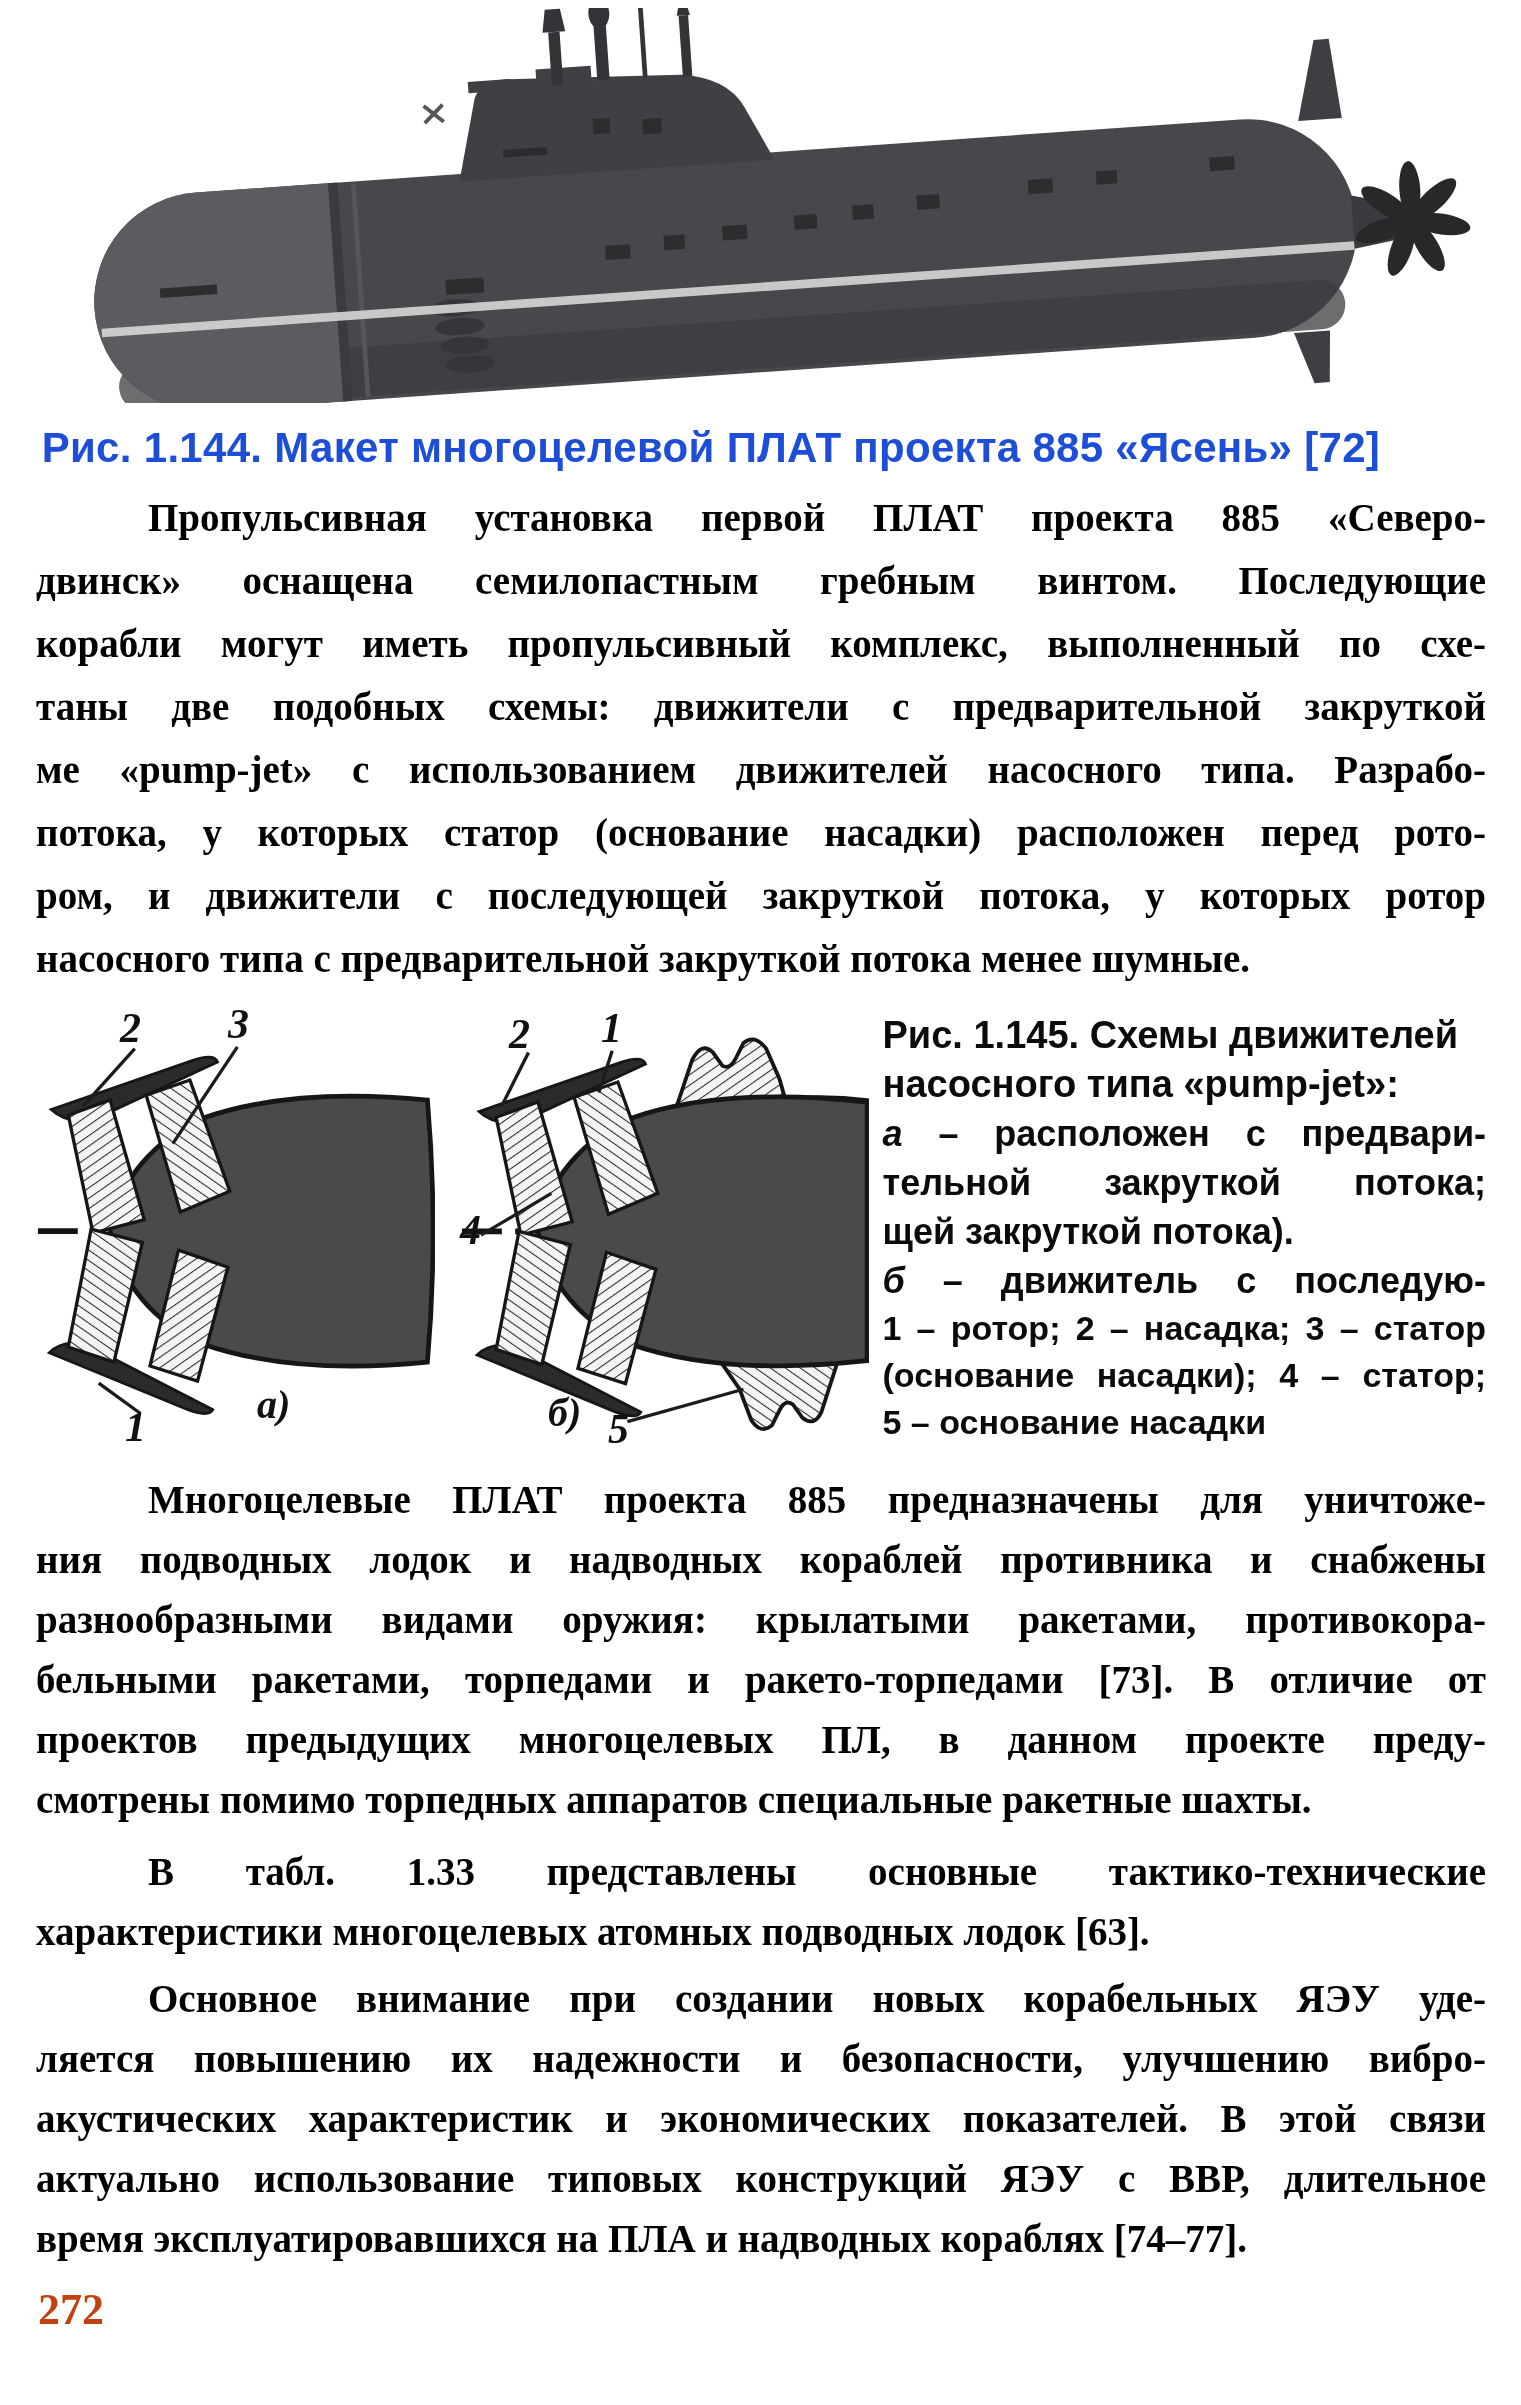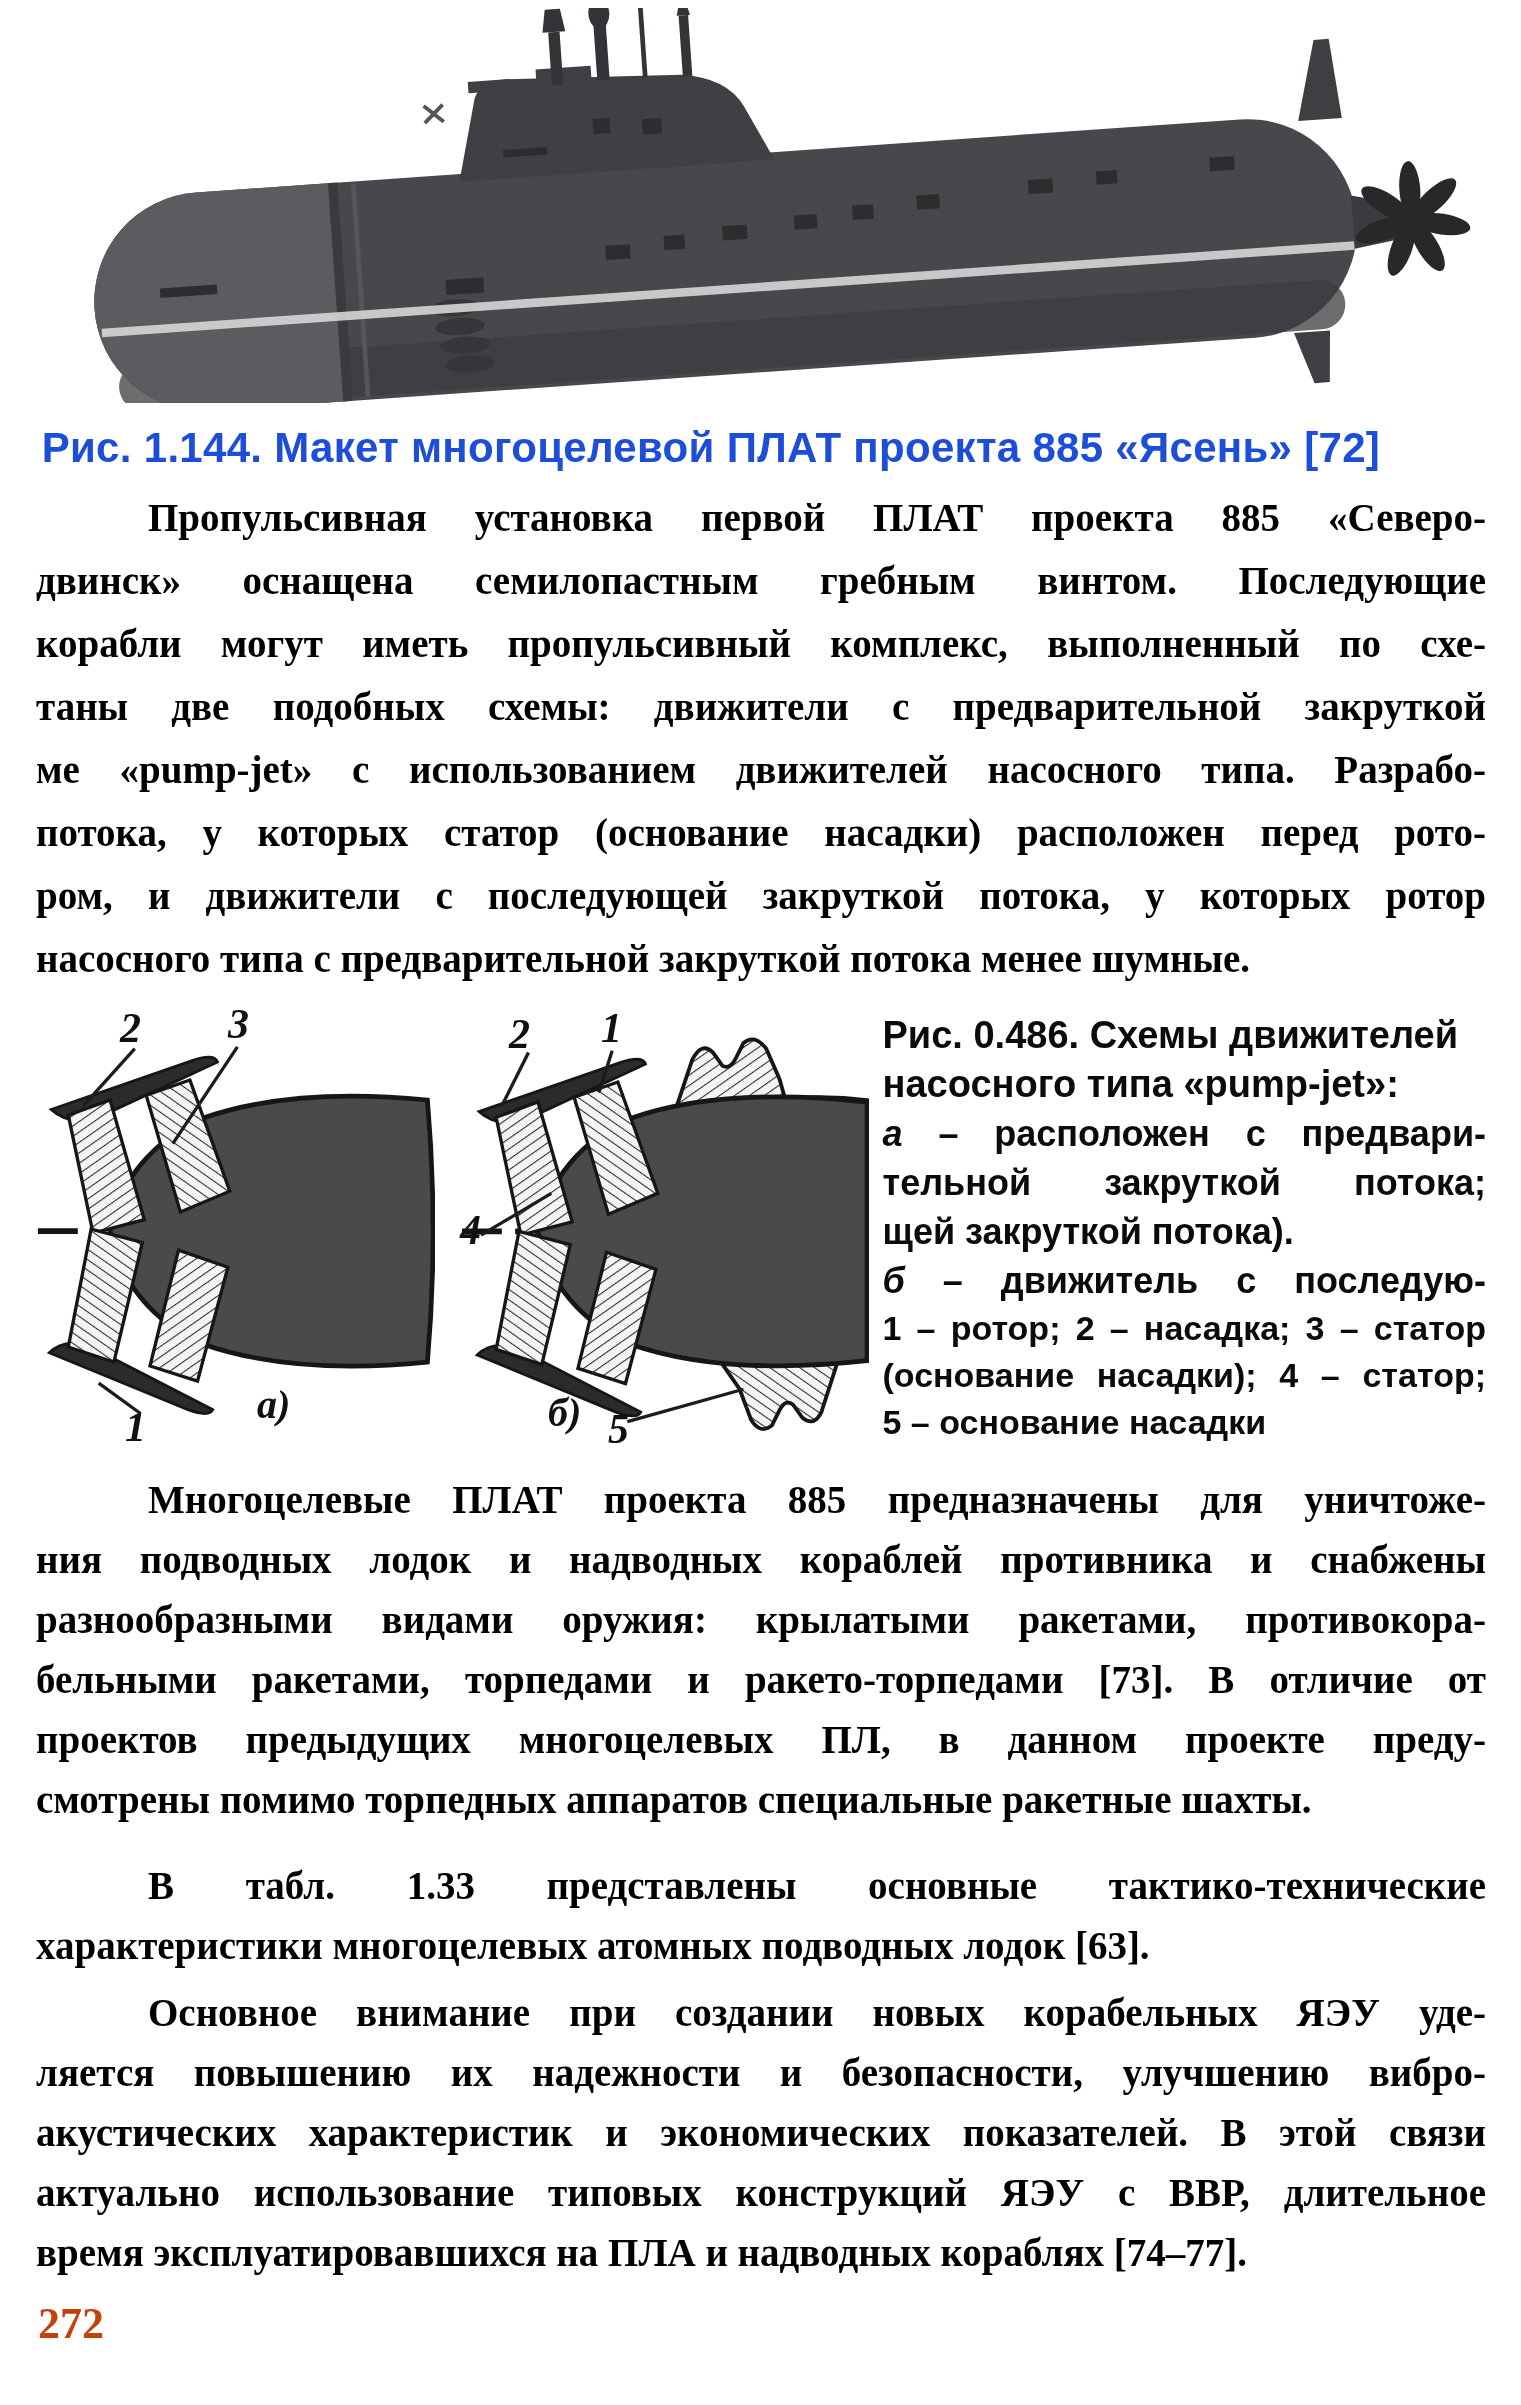--- a/index.html
+++ b/index.html
@@ -19,21 +19,21 @@
     font-family:"Liberation Sans",sans-serif;font-weight:700;
     font-size:42px;line-height:51px;letter-spacing:0.3px;color:#1d4ed8;
   }
 
   
   .para{font-family:"Liberation Serif",serif;font-weight:700;font-size:39px;color:#000000;}
   .para .bline{line-height:63px;}
   .tight .bline{line-height:60px;}
   .jline{text-align:justify;text-align-last:justify;}
   .indent{padding-left:112px;}
-  .mt14{margin-top:13.3px;} .mt12{margin-top:26px;} .mt8{margin-top:7.6px;}
+  .mt14{margin-top:13.3px;} .mt12{margin-top:12px;} .mt8{margin-top:7.6px;}
 
   
   .figrow{display:flex;margin-top:11.4px;height:455px;}
   .diagrams{position:relative;width:837px;height:455px;flex:none;}
   .diag{position:absolute;top:3.8px;}
   .diag svg{display:block;}
   #diagA{left:0;width:399px;height:447px;}
   #diagB{left:424px;width:409px;height:447px;}
   .dlabel{position:absolute;font-family:"Liberation Serif",serif;
     font-style:italic;font-weight:700;font-size:42px;line-height:42px;color:#111;}
@@ -232,21 +232,21 @@
         </svg>
         <span class="dlabel" style="left:49px;top:7.6px;">2</span>
         <span class="dlabel" style="left:141px;top:1.9px;">1</span>
         <span class="dlabel" style="left:0px;top:204px;">4</span>
         <span class="dlabel" style="left:148px;top:403px;">5</span>
         <span class="sublabel" style="left:88px;top:388px;">б)</span>
       </div>
     </div>
 
     <div class="figcaption145">
-      <div class="cap-title">Рис. 0.486. Схемы движителей</div>
+      <div class="cap-title">Рис. 1.145. Схемы движителей</div>
       <div class="cap-title">насосного типа «pump-jet»:</div>
       <div class="cap-line jline ital">а – расположен с предвари-</div>
       <div class="cap-line jline">тельной закруткой потока;</div>
       <div class="cap-line">щей закруткой потока).</div>
       <div class="cap-line jline ital">б – движитель с последую-</div>
       <div class="cap-small jline">1 – ротор; 2 – насадка; 3 – статор</div>
       <div class="cap-small jline">(основание насадки); 4 – статор;</div>
       <div class="cap-small">5 – основание насадки</div>
     </div>
   </div>

